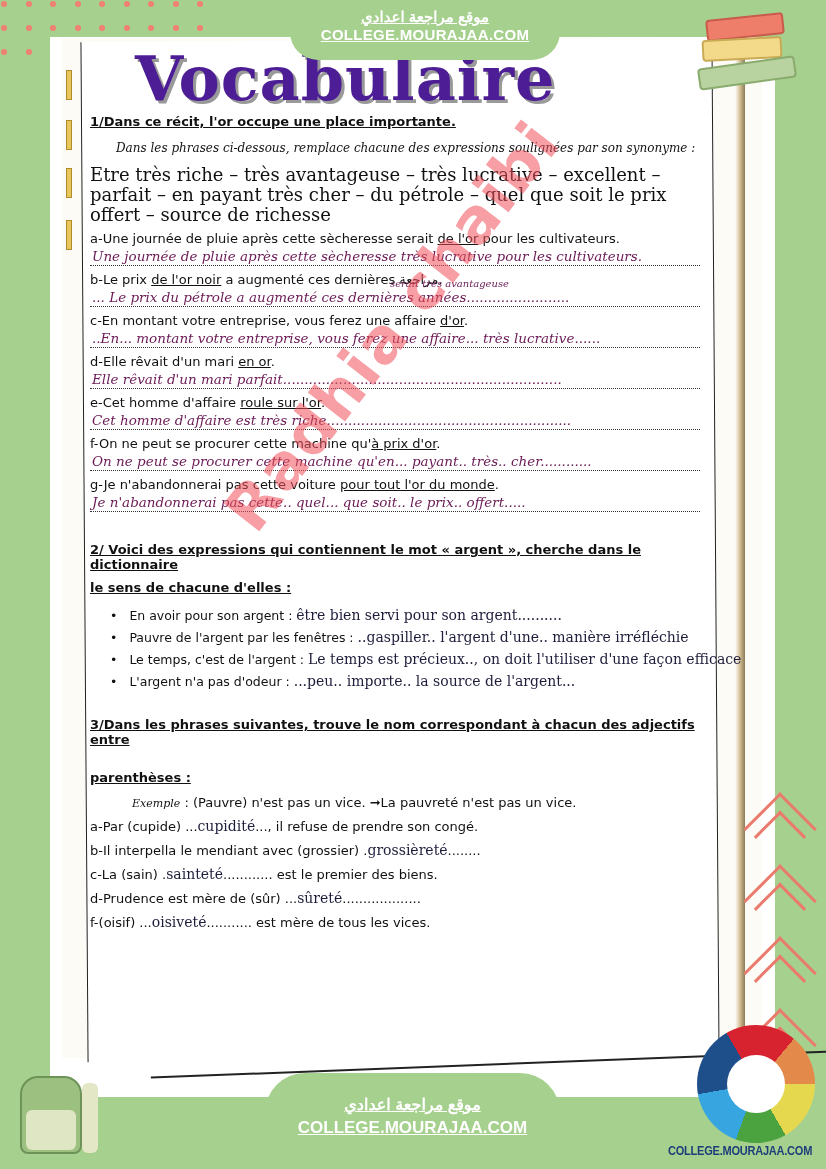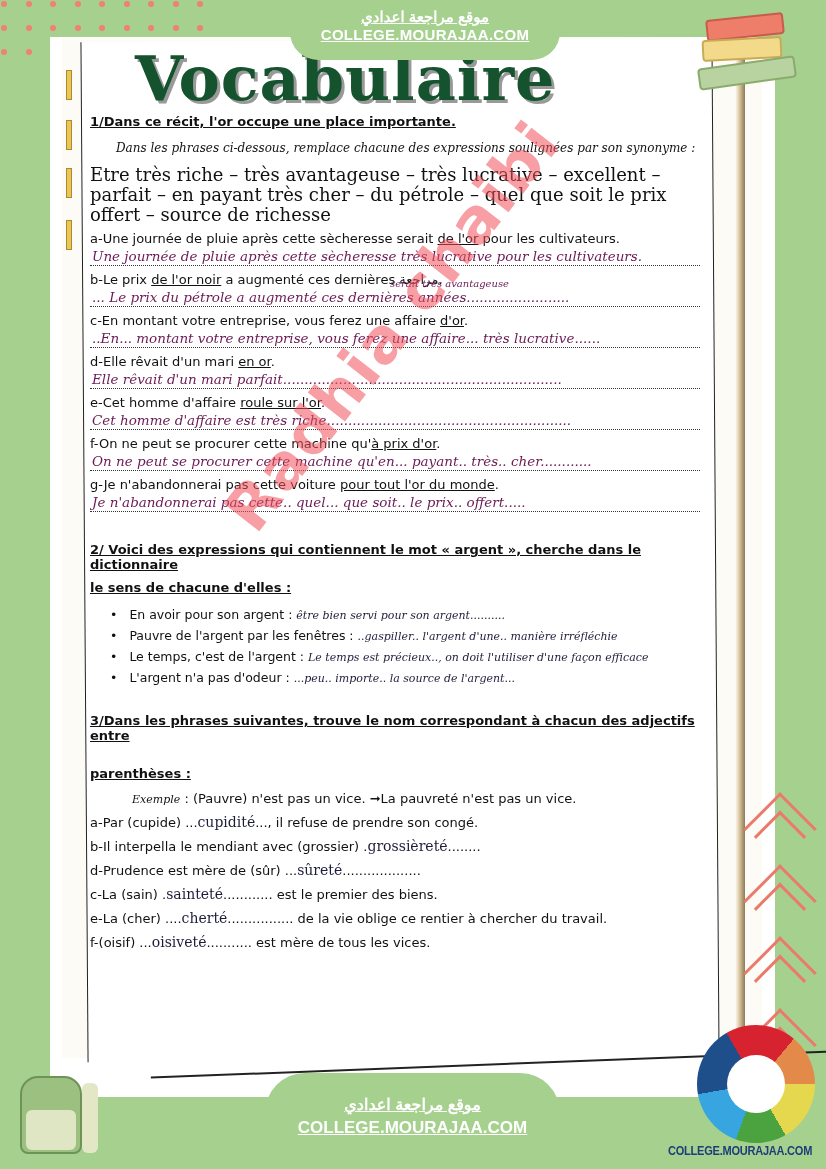--- a/index.html
+++ b/index.html
@@ -19,37 +19,37 @@
 
   .spine { position: absolute; left: 735px; top: 40px; width: 10px; height: 1000px;
            background: linear-gradient(90deg, #fff 0%, #cbb07a 50%, #6d5a33 100%); opacity: .8; }
 
   .header-badge { position: absolute; left: 290px; top: 0; width: 270px; height: 60px; background: #a6d08e;
                   border-radius: 0 0 28px 28px; text-align: center; color: #fff; }
   .header-badge .ar { font-size: 15px; font-weight: bold; text-decoration: underline; padding-top: 8px; }
   .header-badge .url { font-size: 15px; font-weight: bold; text-decoration: underline; letter-spacing: .3px; }
 
   .title { position: absolute; left: 135px; top: 42px; font-family: "DejaVu Serif", serif; font-size: 62px;
-           font-weight: bold; color: #14532d; letter-spacing: 1px; text-shadow: 3px 3px 0 #999; }
+           font-weight: bold; color: #4c1d95; letter-spacing: 1px; text-shadow: 3px 3px 0 #999; }
 
   .content { position: absolute; left: 90px; top: 114px; width: 610px; font-family: "DejaVu Sans", sans-serif; color: #111; }
   .q-title { font-size: 13px; font-weight: bold; text-decoration: underline; }
   .instruction { font-family: "DejaVu Serif", serif; font-style: italic; font-size: 12px; margin: 12px 0 10px 26px; }
   .wordlist { font-family: "DejaVu Serif", serif; font-size: 18px; line-height: 20px; }
   .sentence { font-size: 13px; margin-top: 6px; }
   .sentence u { }
   .answer { font-family: "DejaVu Serif", serif; font-style: italic; font-size: 13.5px; color: #6b1a55;
             border-bottom: 1.5px dotted #333; padding: 2px 0 1px 2px; white-space: nowrap; overflow: hidden; }
   .above { font-family: "DejaVu Serif", serif; font-style: italic; font-size: 10px; color: #6b1a55; margin-left: 300px; height: 0; position: relative; top: -9px; }
 
   .section2 { margin-top: 30px; }
   .bullets { list-style: none; margin: 12px 0 0 20px; }
   .bullets li { font-size: 12.5px; margin-bottom: 6px; white-space: nowrap; }
   .bullets li::before { content: "•"; margin-right: 12px; }
-  .bullets .hand { font-family: "DejaVu Serif", serif; font-style: italic; font-size: 11px; color: #1d1d3b; }
+  .bullets .hand { font-family: "DejaVu Serif", serif; font-size: 14px; color: #1d1d3b; }
 
   .section3 { margin-top: 28px; }
   .line3 { font-size: 13px; margin-top: 8px; white-space: nowrap; }
   .example { font-size: 13px; margin: 10px 0 0 42px; }
   .example i { font-family: "DejaVu Serif", serif; font-size: 11px; }
   .hand3 { font-family: "DejaVu Serif", serif; font-size: 14px; color: #1d1d3b; }
 
   .watermark { position: absolute; left: 210px; top: 500px; font-family: "DejaVu Sans", sans-serif; font-size: 62px;
                font-weight: bold; color: rgba(240,80,90,.55); transform: rotate(-52deg); transform-origin: left top; letter-spacing: 2px; pointer-events: none; }
 
@@ -163,23 +163,22 @@
 
   <div class="section3">
     <div class="q-title">3/Dans les phrases suivantes, trouve le nom correspondant à chacun des adjectifs entre</div>
     <div class="q-title" style="margin-top:23px">parenthèses :</div>
     <div class="example">
       <i>Exemple</i><span> : (Pauvre) n'est pas un vice.      ➞La pauvreté n'est pas un vice.</span>
     </div>
     <div id="s3-items">
         <div class="line3"><span>a-Par (cupide) ...</span><span class="hand3">cupidité</span><span>..., il refuse de prendre son congé.</span></div>
         <div class="line3"><span>b-Il interpella le mendiant avec (grossier) .</span><span class="hand3">grossièreté</span><span>........</span></div>
+        <div class="line3"><span>c-La (sain) .</span><span class="hand3">sainteté</span><span>............  est le premier des biens.</span></div>
         <div class="line3"><span>d-Prudence est mère de (sûr) ...</span><span class="hand3">sûreté</span><span>...................</span></div>
-        <div class="line3"><span>c-La (sain) .</span><span class="hand3">sainteté</span><span>............  est le premier des biens.</span></div>
-        <div class="line3"><span>e-La (cher) ....</span><span class="hand3">cherté</span><span>................ de la vie oblige ce rentier à chercher du travail.</span></div>
         <div class="line3"><span>f-(oisif) ...</span><span class="hand3">oisiveté</span><span>........... est mère de tous les vices.</span></div>
       </div>
   </div>
 </div>
 
 <div class="watermark">Radhia chaibi</div>
 
 <div class="header-badge">
   <div class="ar">موقع مراجعة اعدادي</div>
   <div class="url">COLLEGE.MOURAJAA.COM</div>

